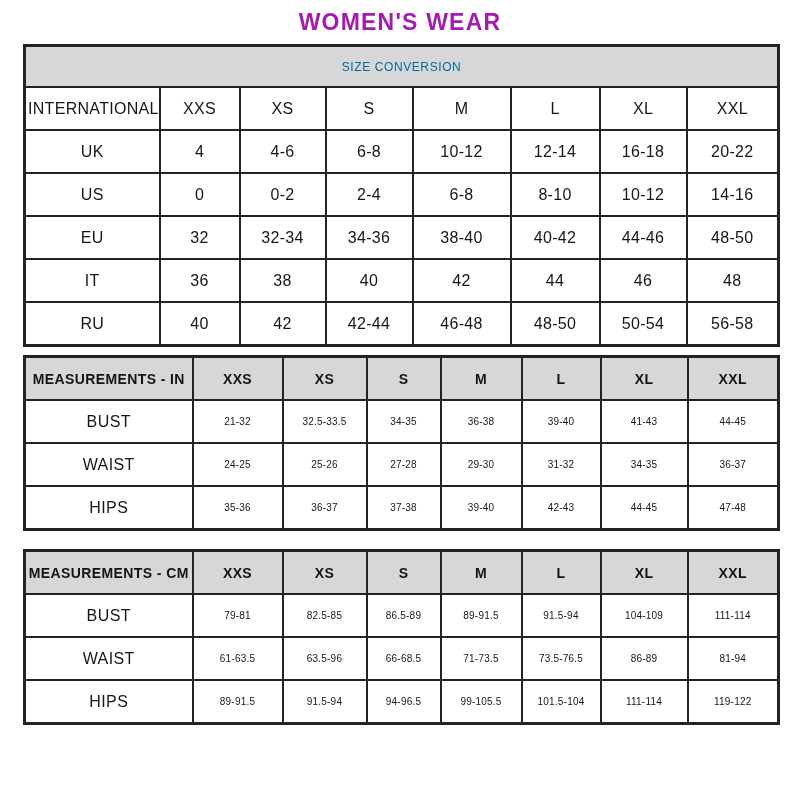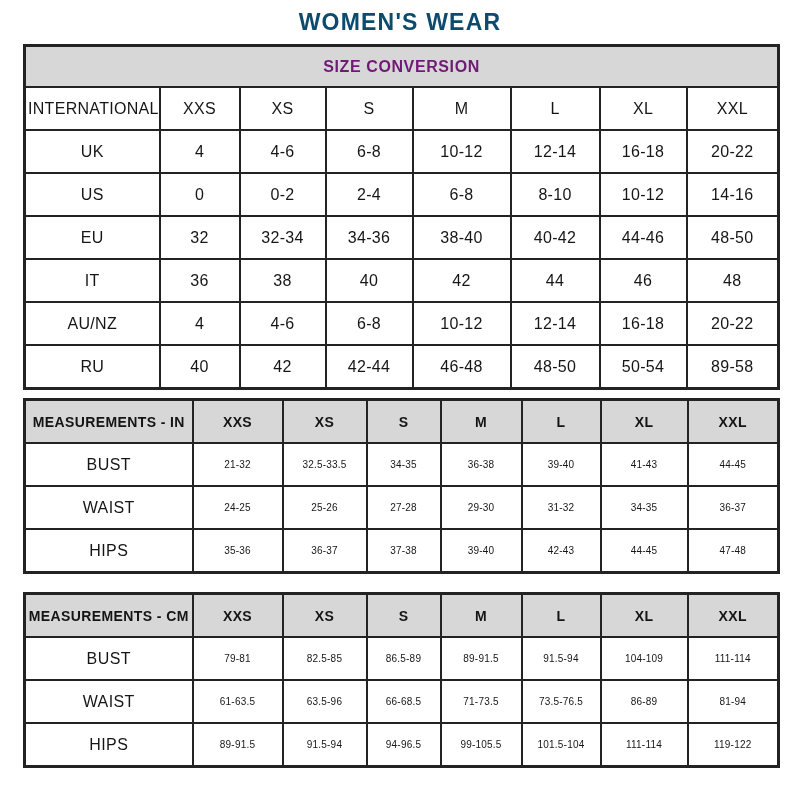--- a/index.html
+++ b/index.html
@@ -18,21 +18,21 @@
     overflow: hidden;
     position: relative;
   }
   .page-title {
     margin: 0;
     padding-top: 9px;
     text-align: center;
     font-size: 23px;
     font-weight: 700;
     letter-spacing: 1.2px;
-    color: #0c4a6e;
+    color: #a21caf;
   }
   table.tbl {
     border-collapse: collapse;
     table-layout: fixed;
     width: 754px;
     margin-left: 23px;
     border: 3px solid #232323;
   }
   table.t1 { margin-top: 8px; }
   table.t2 { margin-top: 8px; padding-left: 21px; }
@@ -41,24 +41,24 @@
     border: 2px solid #232323;
     text-align: center;
     vertical-align: middle;
     padding: 0 2px;
     overflow: hidden;
     white-space: nowrap;
   }
   .banner {
     background: #d7d7d7;
     height: 39px;
-    font-size: 16px;
-    font-weight: 700;
+    font-size: 12px;
+    font-weight: 400;
     letter-spacing: 0.6px;
-    color: #701a75;
+    color: #0369a1;
   }
   .t1 td { height: 41px; font-size: 16px; letter-spacing: 0.3px; }
   .t1 .col-head { font-weight: 400; }
   .t2 td, .t3 td { height: 41px; }
   .hdr-cell {
     background: #d7d7d7;
     font-weight: 700;
     font-size: 14px;
     letter-spacing: 0.4px;
     color: #141414;
@@ -134,38 +134,28 @@
           <td class="row-label">IT</td>
           <td>36</td>
           <td>38</td>
           <td>40</td>
           <td>42</td>
           <td>44</td>
           <td>46</td>
           <td>48</td>
         </tr>
         <tr>
-          <td class="row-label">AU/NZ</td>
-          <td>4</td>
-          <td>4-6</td>
-          <td>6-8</td>
-          <td>10-12</td>
-          <td>12-14</td>
-          <td>16-18</td>
-          <td>20-22</td>
-        </tr>
-        <tr>
           <td class="row-label">RU</td>
           <td>40</td>
           <td>42</td>
           <td>42-44</td>
           <td>46-48</td>
           <td>48-50</td>
           <td>50-54</td>
-          <td>89-58</td>
+          <td>56-58</td>
         </tr>
       </tbody>
   </table>
 
   <table class="tbl t2">
     <colgroup>
       <col style="width:168px">
         <col style="width:90px">
         <col style="width:84px">
         <col style="width:74px">

